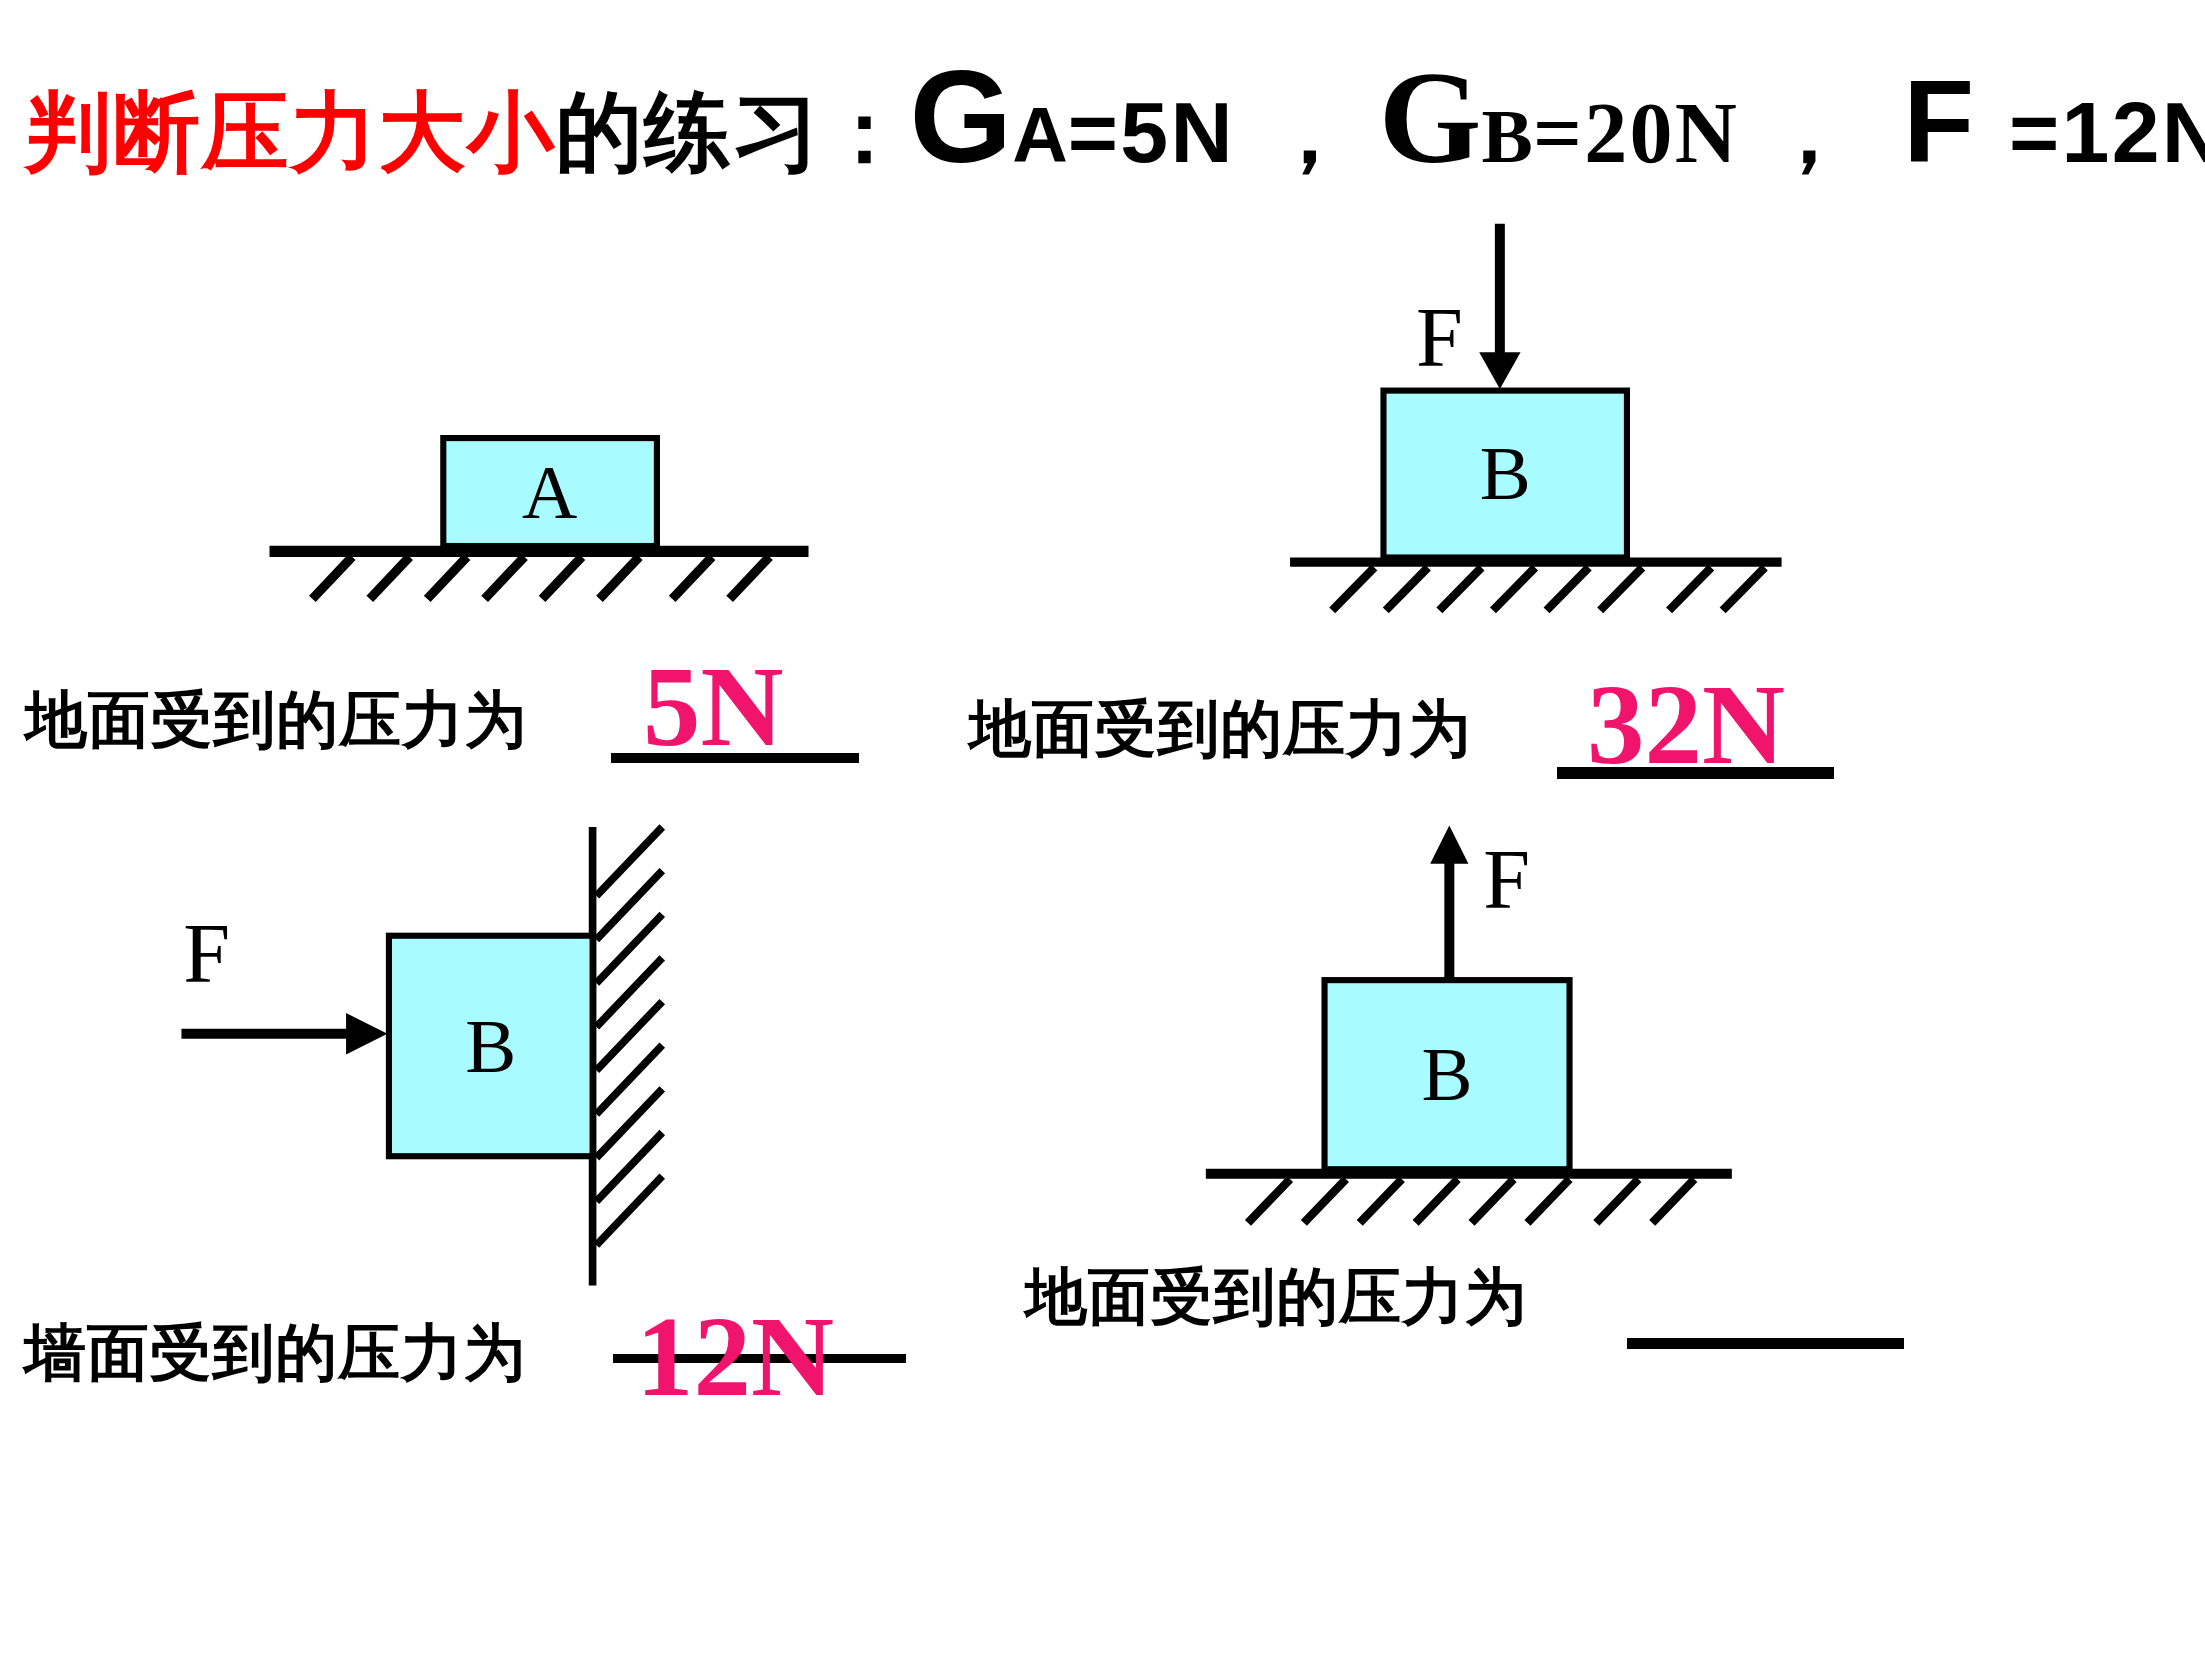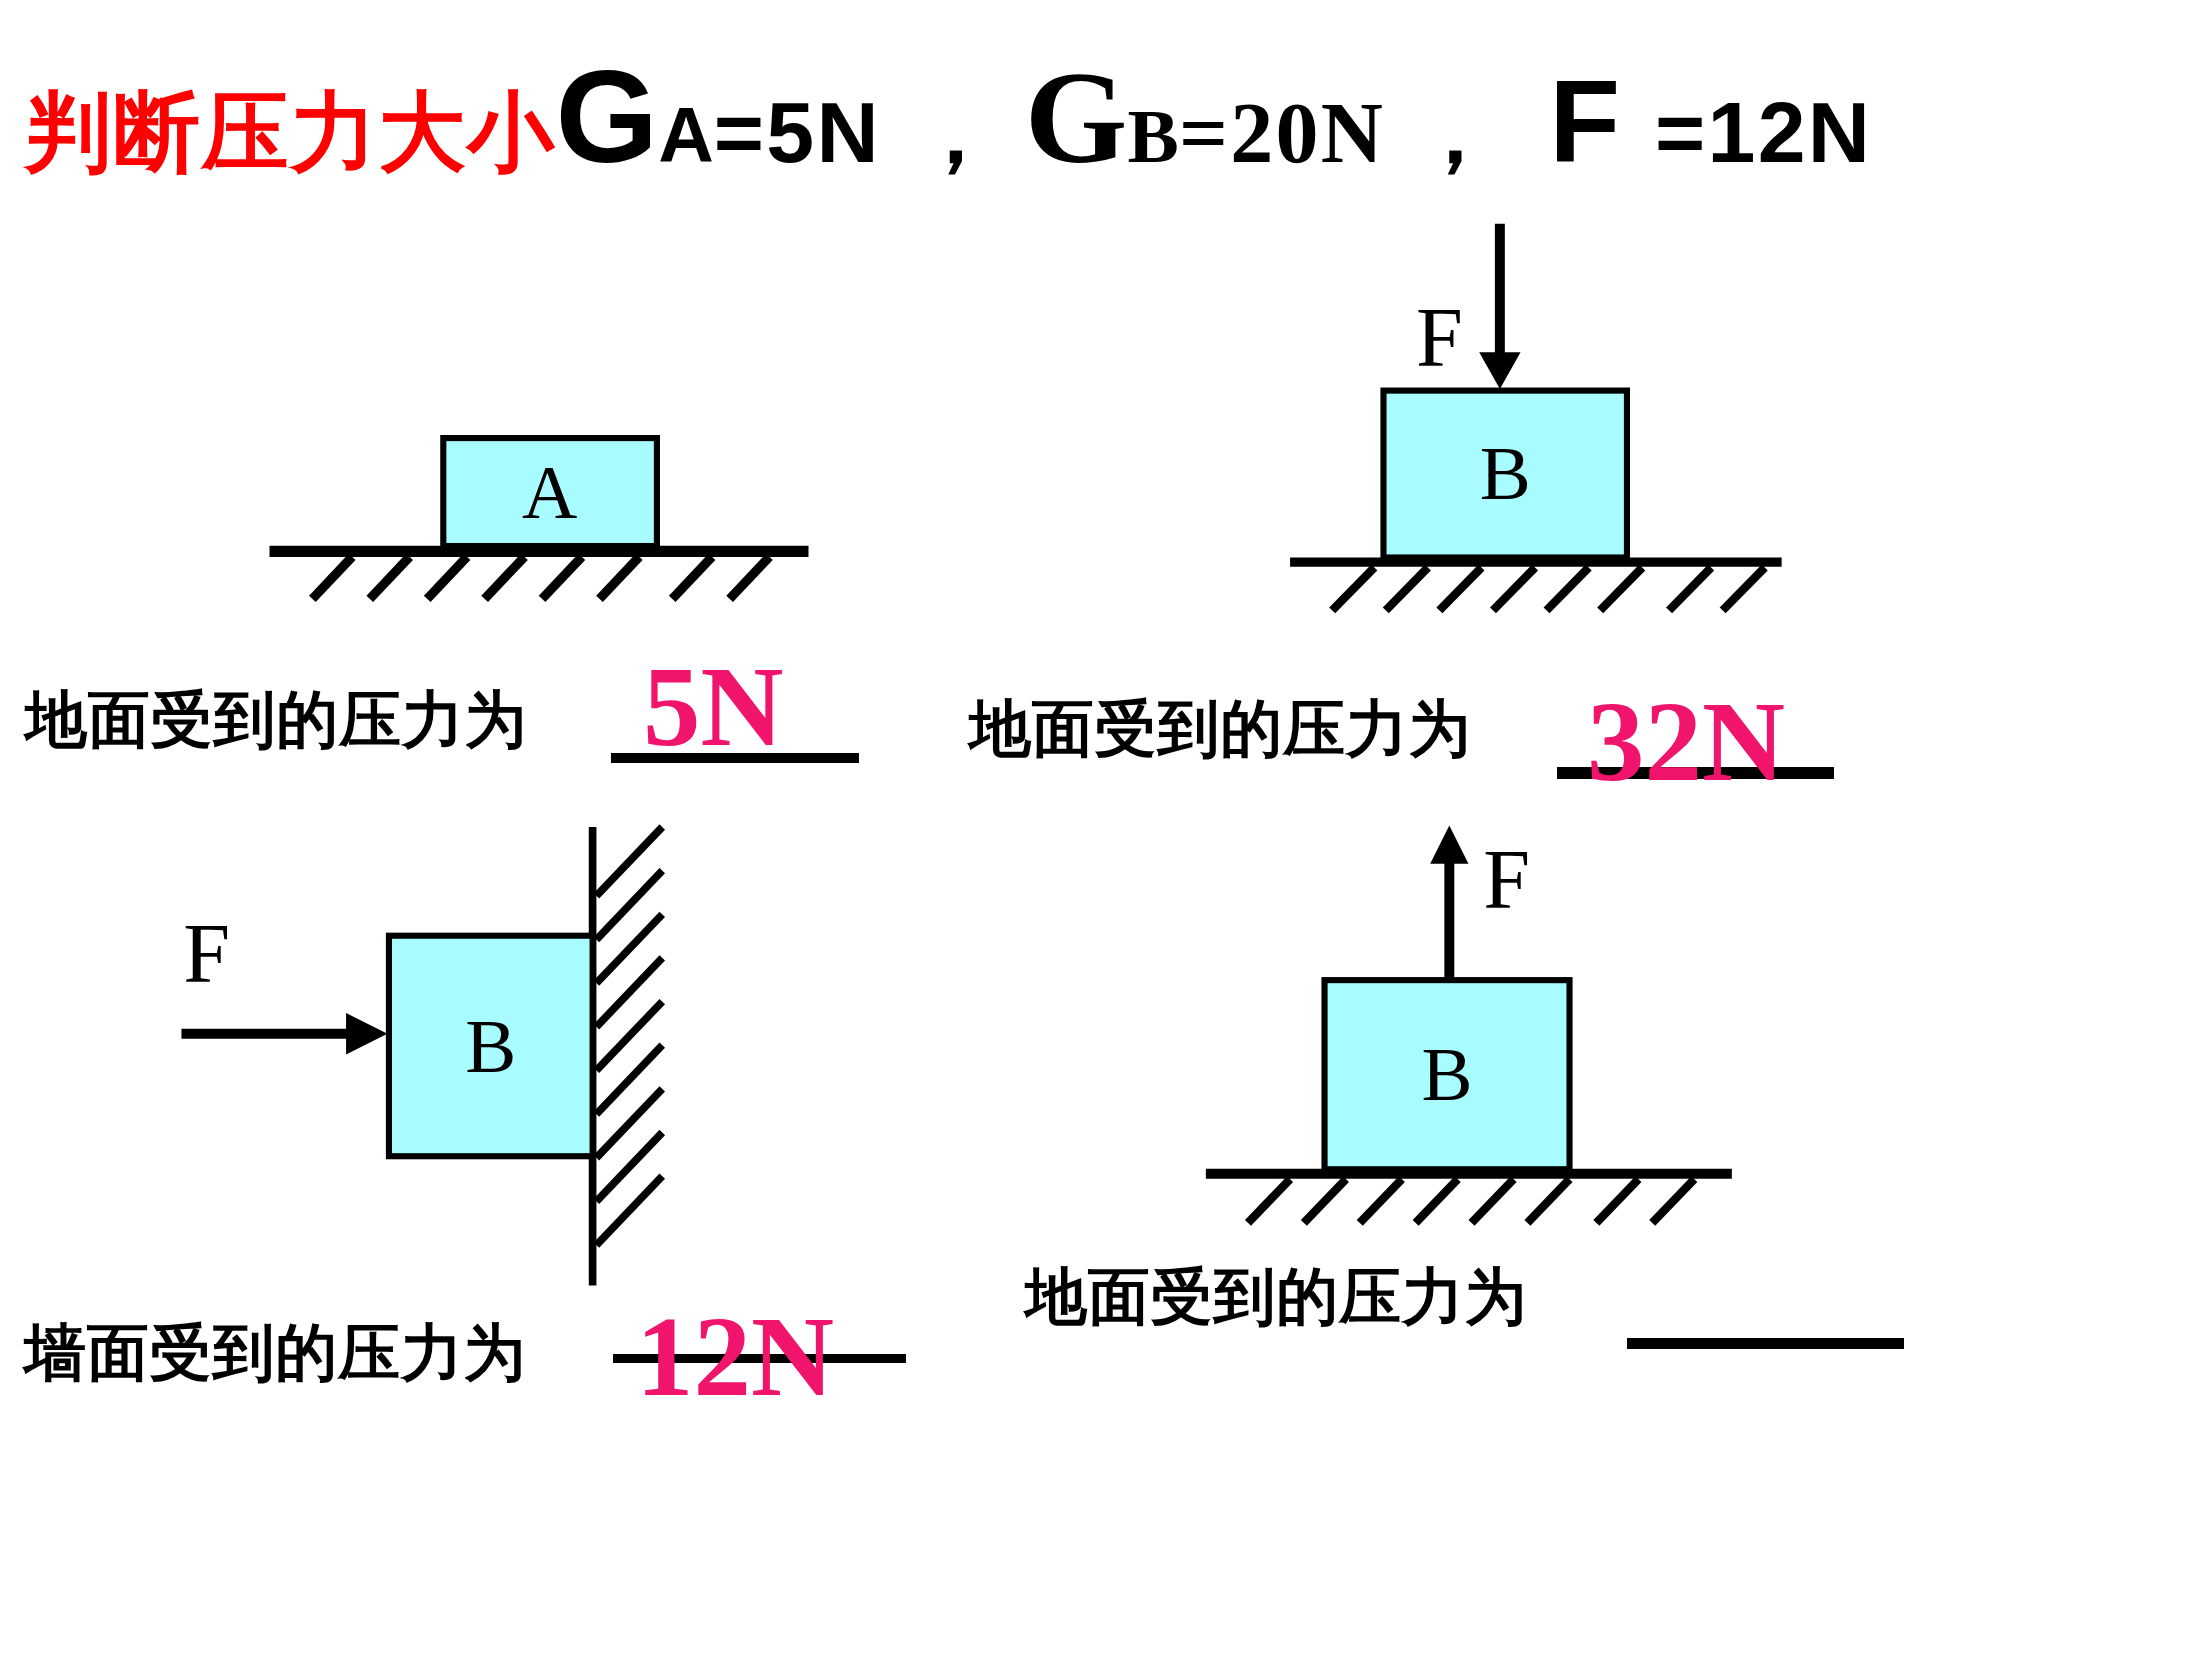--- a/index.html
+++ b/index.html
@@ -53,20 +53,21 @@
   }
   .blank-line{position:absolute;background:#000;}
 </style>
 </head>
 <body>
 
 <div class="slide">
 
   <div class="title-row">
     <span class="t-cjk t-red">判断压力大小</span>
+    <span class="t-cjk">的练习：</span>
     <span>
       <span class="t-sym">G</span><span class="t-sub">A</span><span class="t-val">=5N</span>
     </span>
     <span class="t-comma m-l40">，</span>
     <span class="m-l14">
       <span class="t-sym">G</span><span class="t-sub">B</span><span class="t-val">=20N</span>
     </span>
     <span class="t-comma m-l14">，</span>
     <span>
       <span class="t-sym-f">F</span><span class="t-val m-l46">=12N</span>
@@ -149,21 +150,21 @@
       </g>
     </g>
   </svg>
 
   <div class="caption" style="left:25px;top:686px;">地面受到的压力为</div>
   <div class="blank-line" style="left:611px;top:753px;width:248px;height:10px;"></div>
   <div class="answer" style="left:643px;top:617px;">5N</div>
 
   <div class="caption" style="left:969px;top:695px;">地面受到的压力为</div>
   <div class="blank-line" style="left:1557px;top:767px;width:277px;height:12.3px;"></div>
-  <div class="answer" style="left:1587px;top:652px;">32N</div>
+  <div class="answer" style="left:1587px;top:635px;">32N</div>
 
   <div class="caption" style="left:24px;top:1283px;margin-top:36px;">墙面受到的压力为</div>
   <div class="blank-line" style="left:613px;top:1354px;width:293px;height:9.2px;"></div>
   <div class="answer" style="left:636px;top:1267px;">12N</div>
 
   <div class="caption" style="left:1025px;top:1263px;">地面受到的压力为</div>
   <div class="blank-line" style="left:1627px;top:1338px;width:277px;height:10.7px;"></div>
 
 </div>
 

